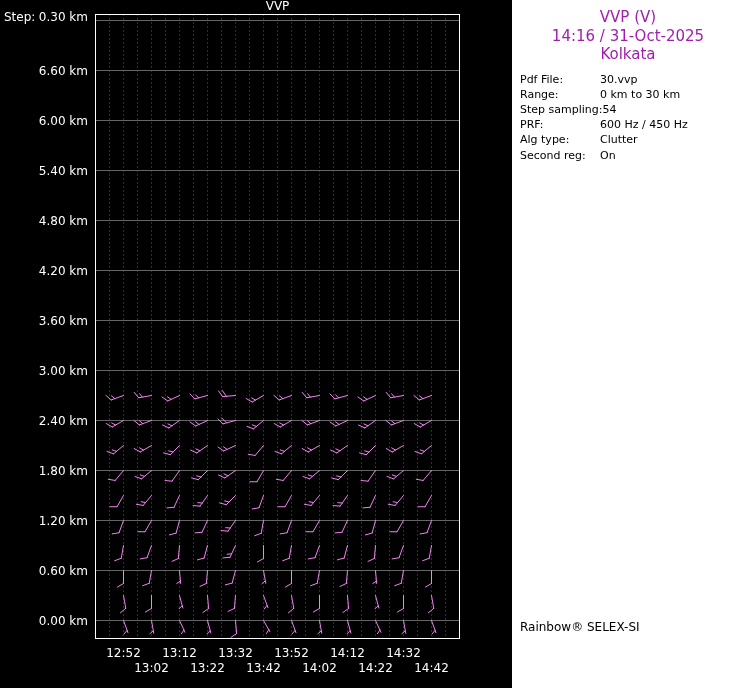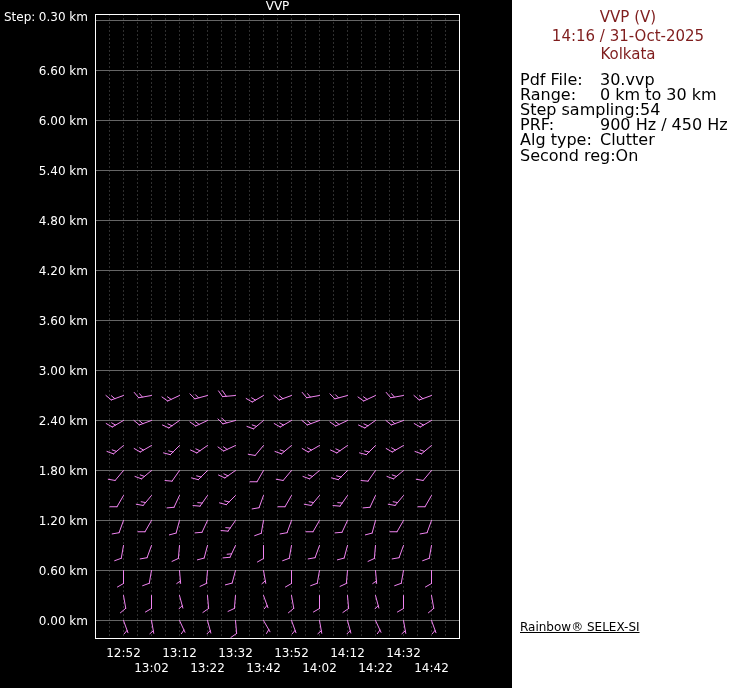--- a/index.html
+++ b/index.html
@@ -1,25 +1,25 @@
 <!DOCTYPE html>
 <html><head>
 <meta charset="utf-8">
 <style>
   html,body{margin:0;padding:0;background:#000;}
   #screen{position:relative;width:744px;height:688px;background:#000;overflow:hidden;
           font-family:"DejaVu Sans",sans-serif;}
   #chart-svg{position:absolute;left:0;top:0;display:block;}
   svg text{font-family:"DejaVu Sans",sans-serif;}
   #right-panel{position:absolute;left:512px;top:0;width:232px;height:688px;background:#ffffff;color:#000;}
-  .panel-hdr{margin-top:8px;text-align:center;font-size:15px;line-height:18.5px;color:#7f1d1d;}
-  .info{margin-top:8px;padding-left:8px;font-size:16px;line-height:15.2px;}
+  .panel-hdr{margin-top:8px;text-align:center;font-size:15px;line-height:18.5px;color:#a21caf;}
+  .info{margin-top:8px;padding-left:8px;font-size:11px;line-height:15.2px;}
   .info-row{display:flex;white-space:pre;}
   .info-label{min-width:80px;}
-  .footer{position:absolute;left:8px;top:620px;font-size:12px;text-decoration:underline;}
+  .footer{position:absolute;left:8px;top:620px;font-size:12px;}
 </style>
 </head>
 <body>
 
 <div id="screen">
 
   <svg id="chart-svg" width="512" height="688">
       <g stroke="#666" stroke-width="1">
         <line x1="95.5" y1="620.5" x2="459.5" y2="620.5"></line>
         <line x1="95.5" y1="570.5" x2="459.5" y2="570.5"></line>
@@ -402,21 +402,21 @@
       <div class="info-row">
         <span class="info-label">Range:</span>
         <span class="info-value">0 km to 30 km</span>
       </div>
       <div class="info-row">
         <span class="info-label">Step sampling:</span>
         <span class="info-value">54</span>
       </div>
       <div class="info-row">
         <span class="info-label">PRF:</span>
-        <span class="info-value">900 Hz / 450 Hz</span>
+        <span class="info-value">600 Hz / 450 Hz</span>
       </div>
       <div class="info-row">
         <span class="info-label">Alg type:</span>
         <span class="info-value">Clutter</span>
       </div>
       <div class="info-row">
         <span class="info-label">Second reg:</span>
         <span class="info-value">On</span>
       </div>
     </div>

